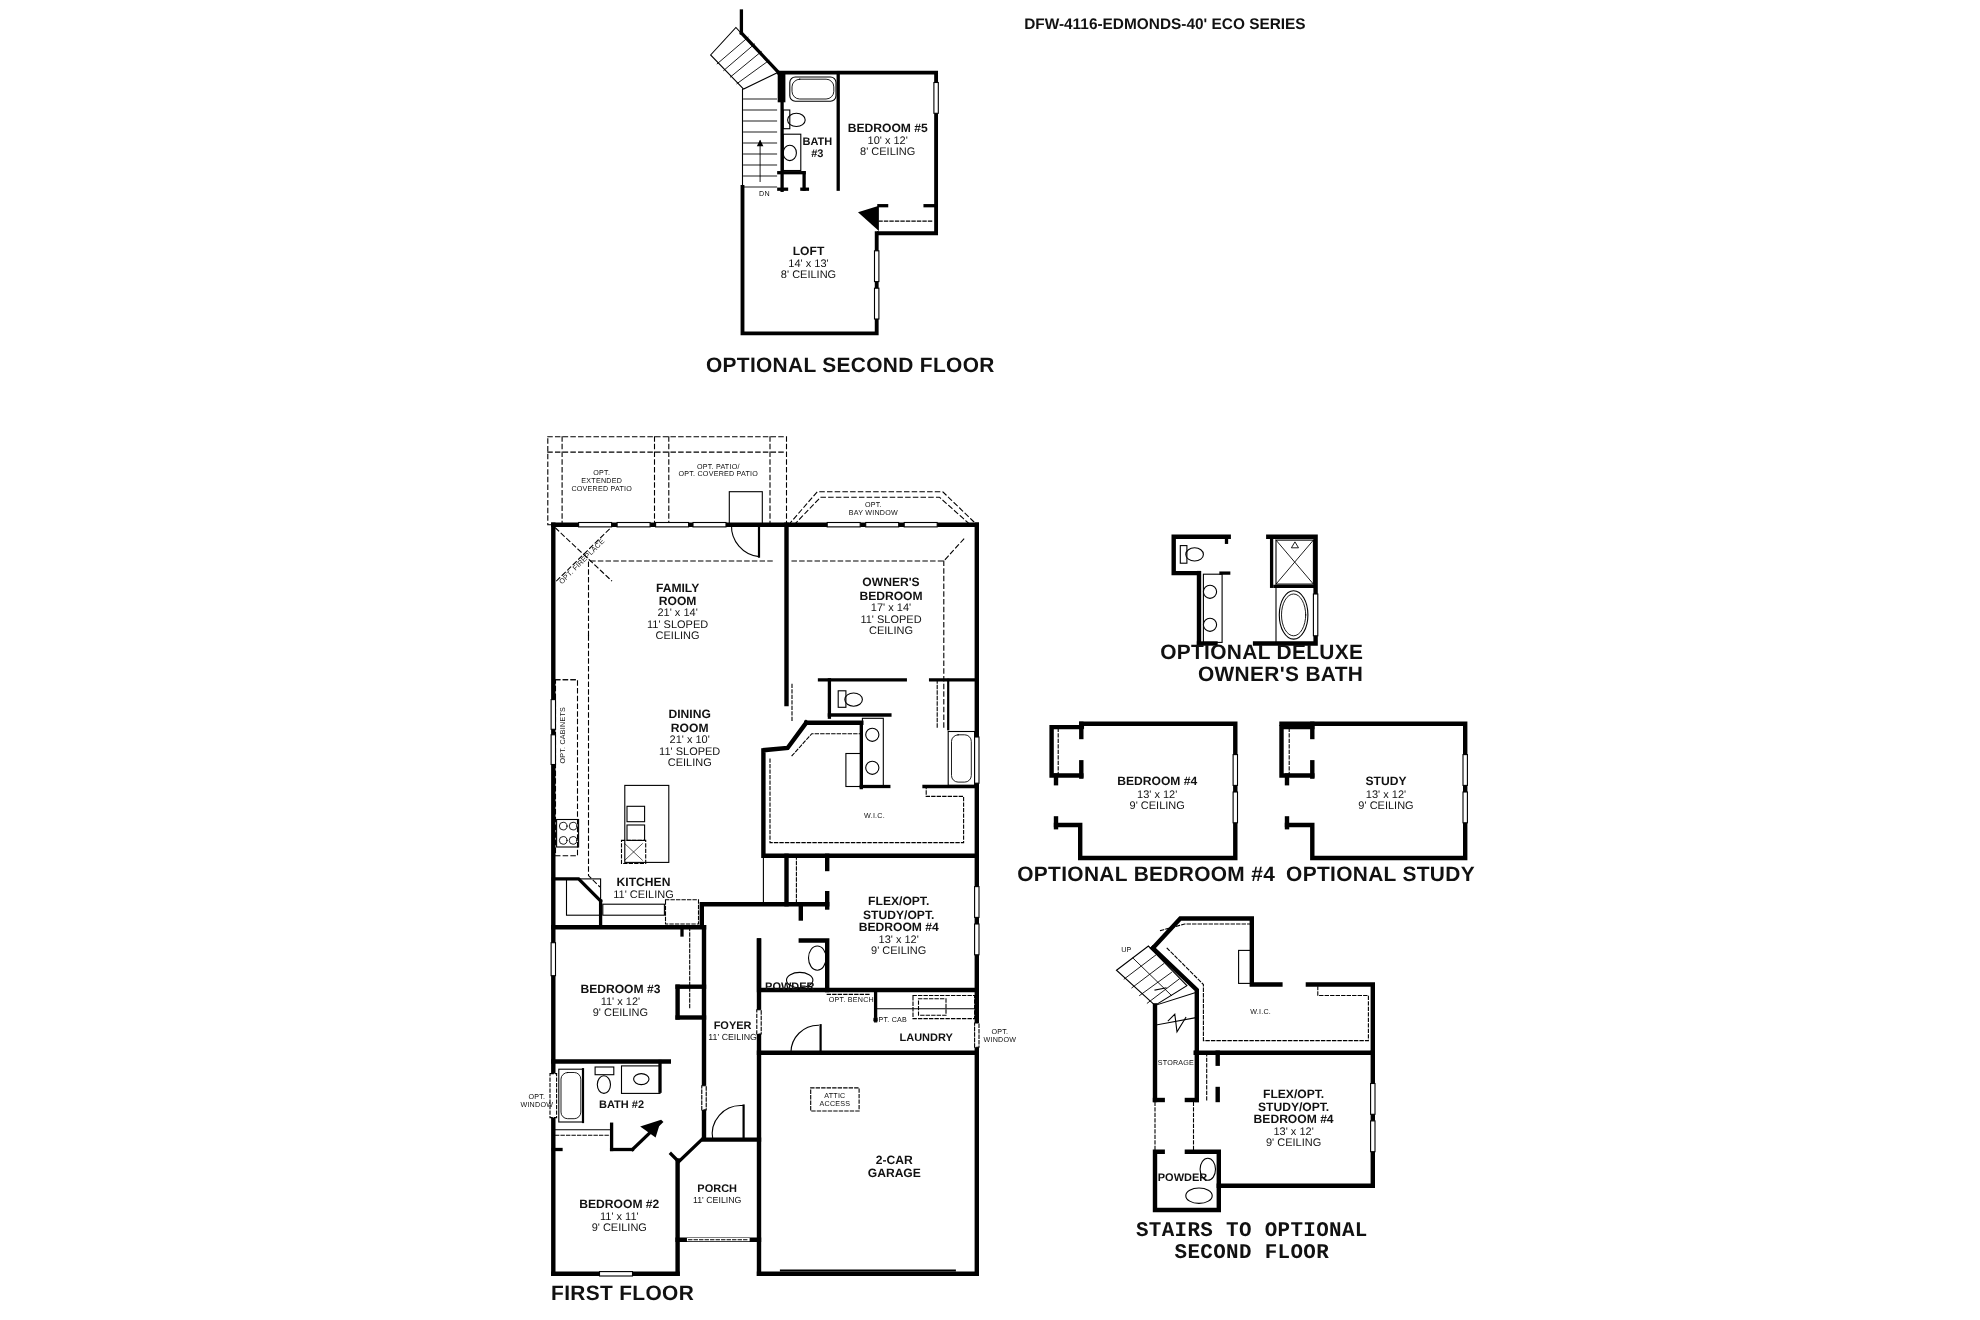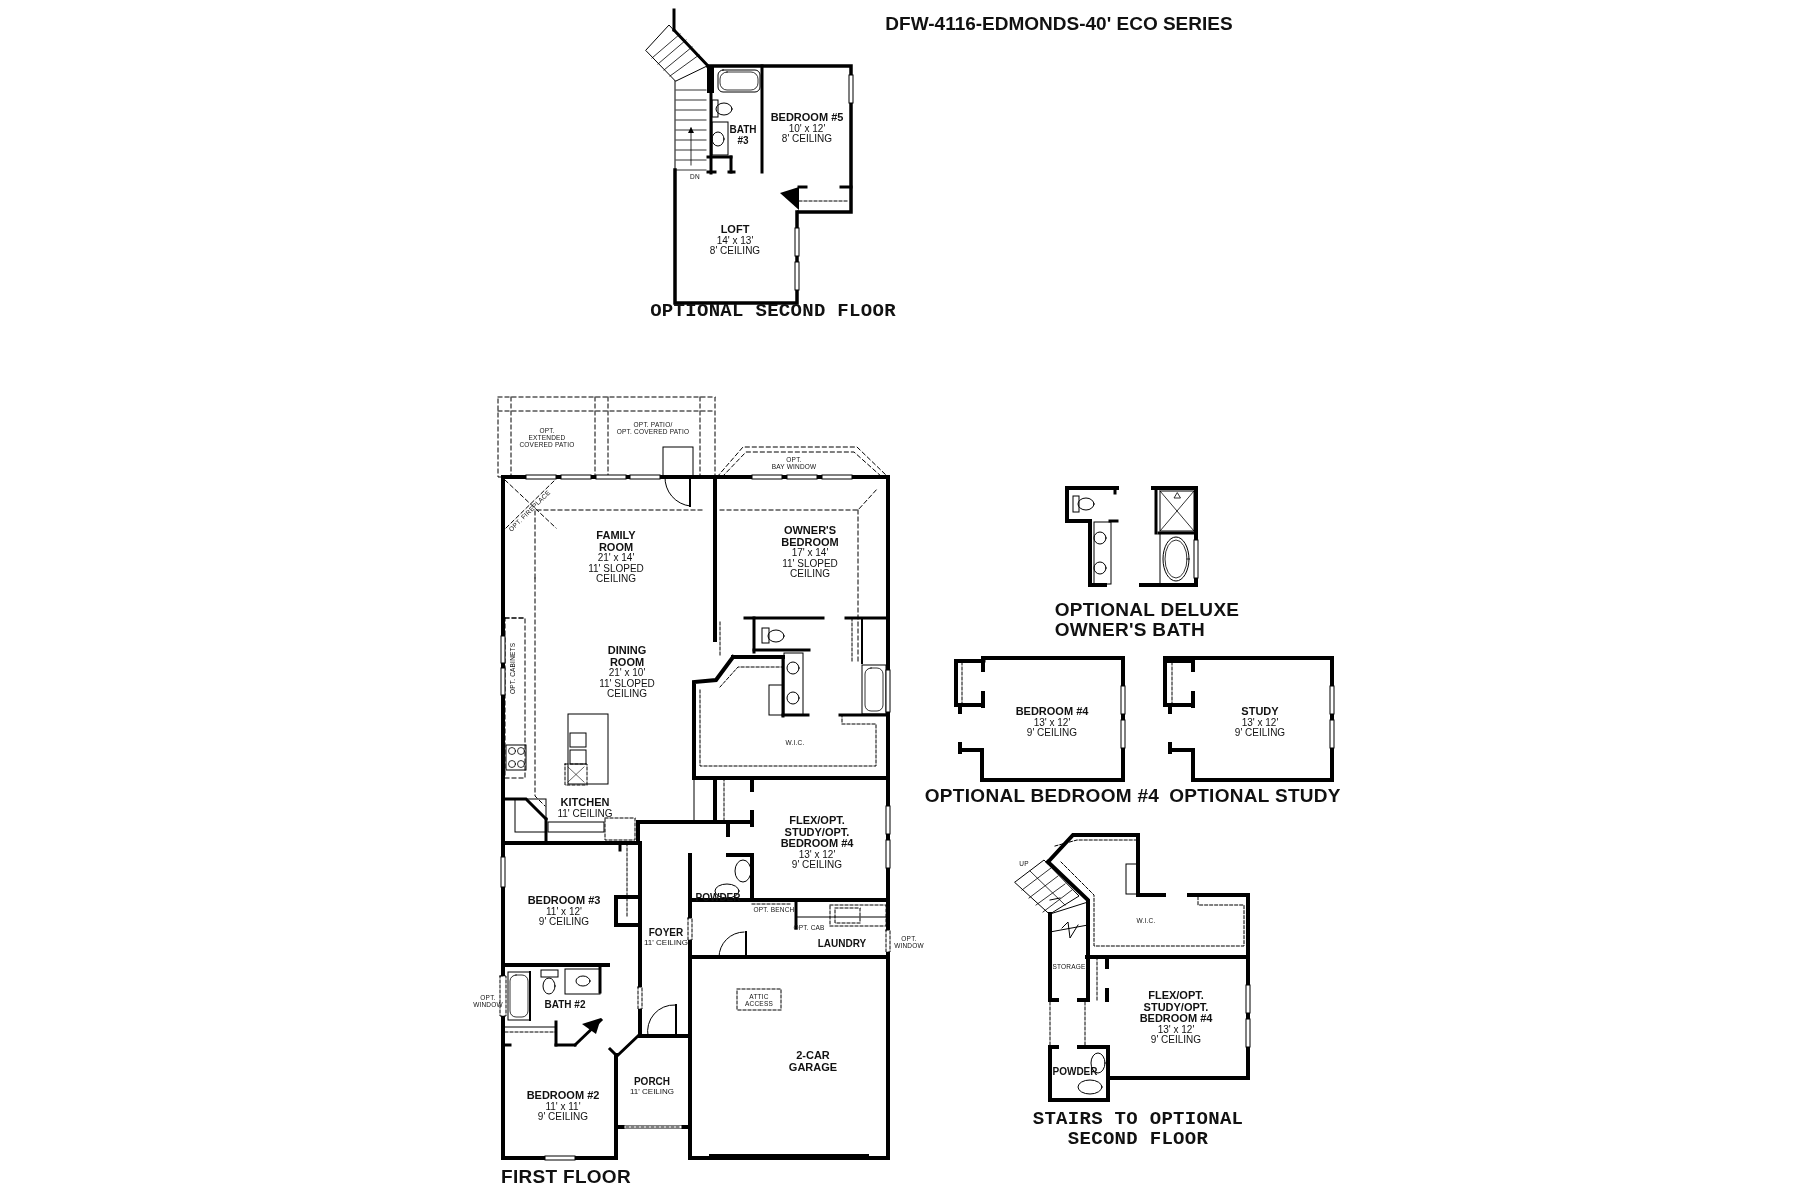--- a/index.html
+++ b/index.html
@@ -3,21 +3,21 @@
 <meta charset="utf-8">
 <style>
   html, body { margin: 0; padding: 0; background: #ffffff; }
   body { width: 1800px; height: 1200px; position: relative; overflow: hidden; font-family: "Liberation Sans", "DejaVu Sans", sans-serif; color: #111; }
   svg.plan { position: absolute; left: 0; top: 0; }
   .lbl { position: absolute; text-align: center; line-height: 1.05; white-space: nowrap; transform: translateX(-50%); }
   .room-name { font-weight: bold; font-size: 11px; }
   .room-dim { font-size: 10px; }
   .tiny { font-size: 6.5px; letter-spacing: 0.2px; }
   .heading { font-weight: bold; font-size: 19px; letter-spacing: 0.3px; }
-  .title { font-weight: bold; font-size: 19px; }
+  .title { font-weight: bold; font-size: 14px; }
 </style>
 </head>
 <body>
 
 <svg class="plan" width="1800" height="1200" viewBox="0 0 1800 1200">
   <g fill="none" stroke="#000" stroke-linecap="square">
 
     <g>
 
       <line x1="674" y1="10" x2="674" y2="30" stroke-width="3"></line>
@@ -337,21 +337,21 @@
 <div class="lbl" style="left:743px; top:125px;">
   <div class="room-name" style="font-size:10px">BATH</div>
   <div class="room-name" style="font-size:10px">#3</div>
 </div>
 <div class="lbl tiny" style="left:695px; top:174px;">DN</div>
 <div class="lbl" style="left:735px; top:224px;">
   <div class="room-name">LOFT</div>
   <div class="room-dim">14' x 13'</div>
   <div class="room-dim">8' CEILING</div>
 </div>
-<div class="lbl heading" style="left:773px; top:302px;font-family:Liberation Mono, monospace;">OPTIONAL SECOND FLOOR</div>
+<div class="lbl heading" style="left:773px; top:323px;">OPTIONAL SECOND FLOOR</div>
 
 <div class="lbl tiny" style="left:547px; top:428px;">
   <div>OPT.</div>
   <div>EXTENDED</div>
   <div>COVERED PATIO</div>
 </div>
 <div class="lbl tiny" style="left:653px; top:422px;">
   <div>OPT. PATIO/</div>
   <div>OPT. COVERED PATIO</div>
 </div>
@@ -429,21 +429,21 @@
   <div class="room-name" style="font-size:10px">PORCH</div>
   <div class="room-dim" style="font-size:8px">11' CEILING</div>
 </div>
 <div class="lbl" style="left:563px; top:1090px;">
   <div class="room-name">BEDROOM #2</div>
   <div class="room-dim">11' x 11'</div>
   <div class="room-dim">9' CEILING</div>
 </div>
 <div class="lbl heading" style="left:566px; top:1167px;">FIRST FLOOR</div>
 
-<div class="lbl heading" style="left:1147px; top:600px; text-align:left;">
+<div class="lbl heading" style="left:1147px; top:584px; text-align:right;">
   <div>OPTIONAL DELUXE</div>
   <div>OWNER'S BATH</div>
 </div>
 
 <div class="lbl" style="left:1052px; top:706px;">
   <div class="room-name">BEDROOM #4</div>
   <div class="room-dim">13' x 12'</div>
   <div class="room-dim">9' CEILING</div>
 </div>
 <div class="lbl heading" style="left:1042px; top:786px;">OPTIONAL BEDROOM #4</div>

